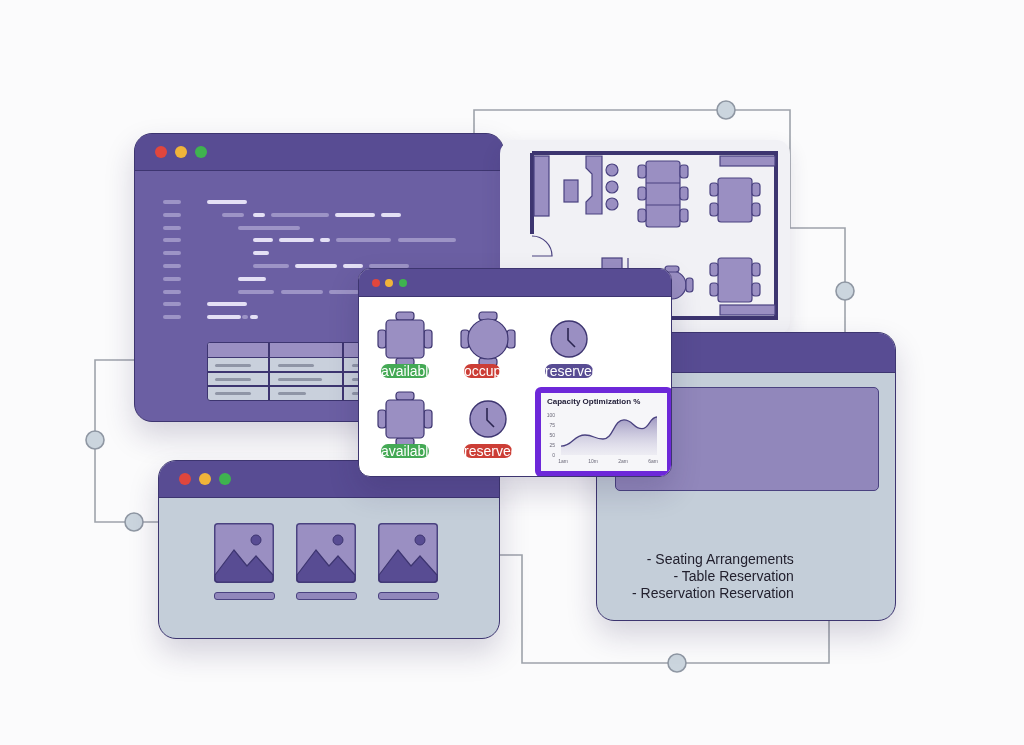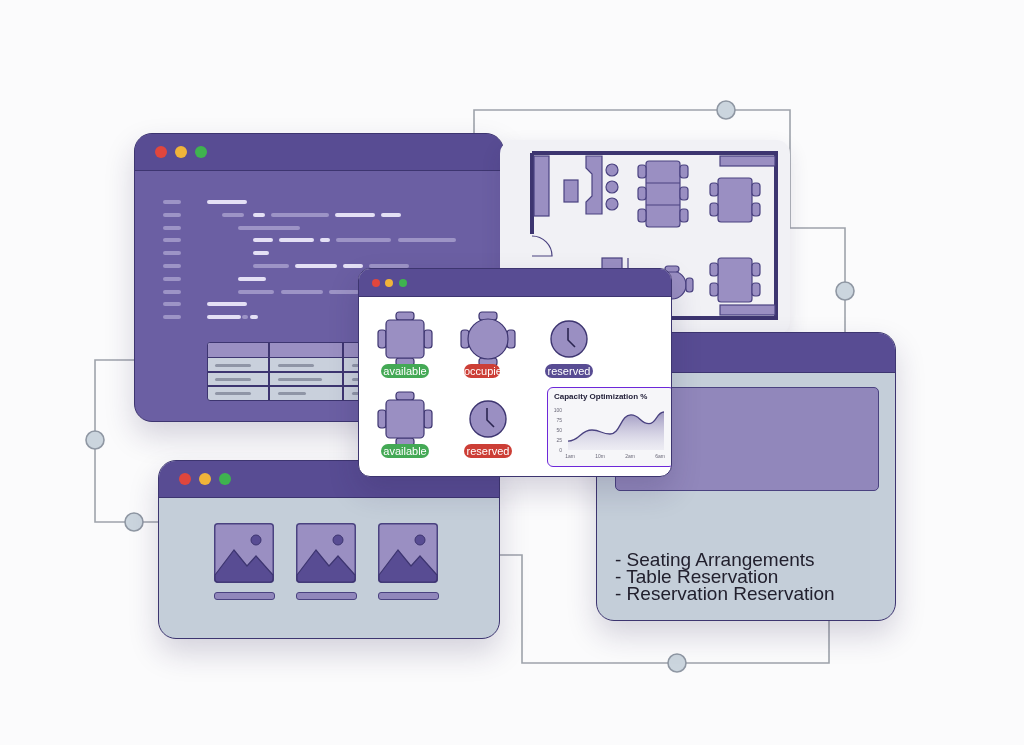--- a/index.html
+++ b/index.html
@@ -21,31 +21,31 @@
   #code-table .vl{position:absolute;top:0;bottom:0;width:1.5px;background:#3d3570;}
   #code-table .hl{position:absolute;left:0;right:0;height:1.5px;background:#3d3570;}
   #code-table .cell{position:absolute;height:3px;border-radius:2px;background:#8f95a6;}
 
   
   #floor-win{left:500px;top:140px;width:290px;height:195px;background:#f1f1f5;border:none;border-radius:14px;box-shadow:0 8px 20px rgba(40,30,80,0.12);}
 
   
   #seat-win{left:358px;top:268px;width:312px;height:207px;background:#ffffff;border-radius:12px;z-index:5;}
   #seat-win .titlebar{height:27px;}
-  .badge{position:absolute;height:14px;border-radius:8px;color:#fff;font-size:11px;line-height:14px;text-align:center;font-family:"Liberation Sans",sans-serif;}
+  .badge{position:absolute;height:14px;border-radius:8px;color:#fff;font-size:14px;line-height:14px;text-align:center;font-family:"Liberation Sans",sans-serif;}
   .badge.green{background:#44a955;} .badge.red{background:#cc3e36;} .badge.purple{background:#584c93;}
-  #chart-card{position:absolute;left:176px;top:118px;width:126px;height:78px;background:#f6f6f9;border:1px solid #6d28d9;border-radius:6px;margin-left:12px;}
+  #chart-card{position:absolute;left:176px;top:118px;width:126px;height:78px;background:#f6f6f9;border:6px solid #6d28d9;border-radius:6px;}
   #chart-title{position:absolute;left:6px;top:4px;font-size:8px;font-weight:bold;color:#23203a;white-space:nowrap;}
 
   
   #info-win{left:596px;top:332px;width:298px;height:287px;background:#c4ced9;}
   #info-win .titlebar{height:39px;}
   #info-banner{position:absolute;left:18px;top:54px;width:262px;height:102px;background:#9187bb;border:1.5px solid #4a4280;border-radius:5px;}
   #info-headline{position:absolute;left:18px;top:167px;width:270px;font-size:14.5px;font-weight:bold;color:#1d1b2a;line-height:18px;}
-  #info-list{position:absolute;left:18px;top:218px;font-size:19px;color:#22202e;line-height:17px;margin:0;padding:0;list-style:none;}
+  #info-list{position:absolute;left:35px;top:218px;font-size:14px;color:#22202e;line-height:17px;margin:0;padding:0;list-style:none;text-align:right;}
 
   
   #gallery-win{left:158px;top:460px;width:340px;height:177px;background:#c4ced9;}
   #gallery-win .titlebar{height:36px;}
   .thumb{position:absolute;width:60px;height:60px;}
   .caption-bar{position:absolute;width:59px;height:6px;background:#9187bb;border:1.5px solid #4a4280;border-radius:3px;}
 </style>
 </head>
 <body>
 

